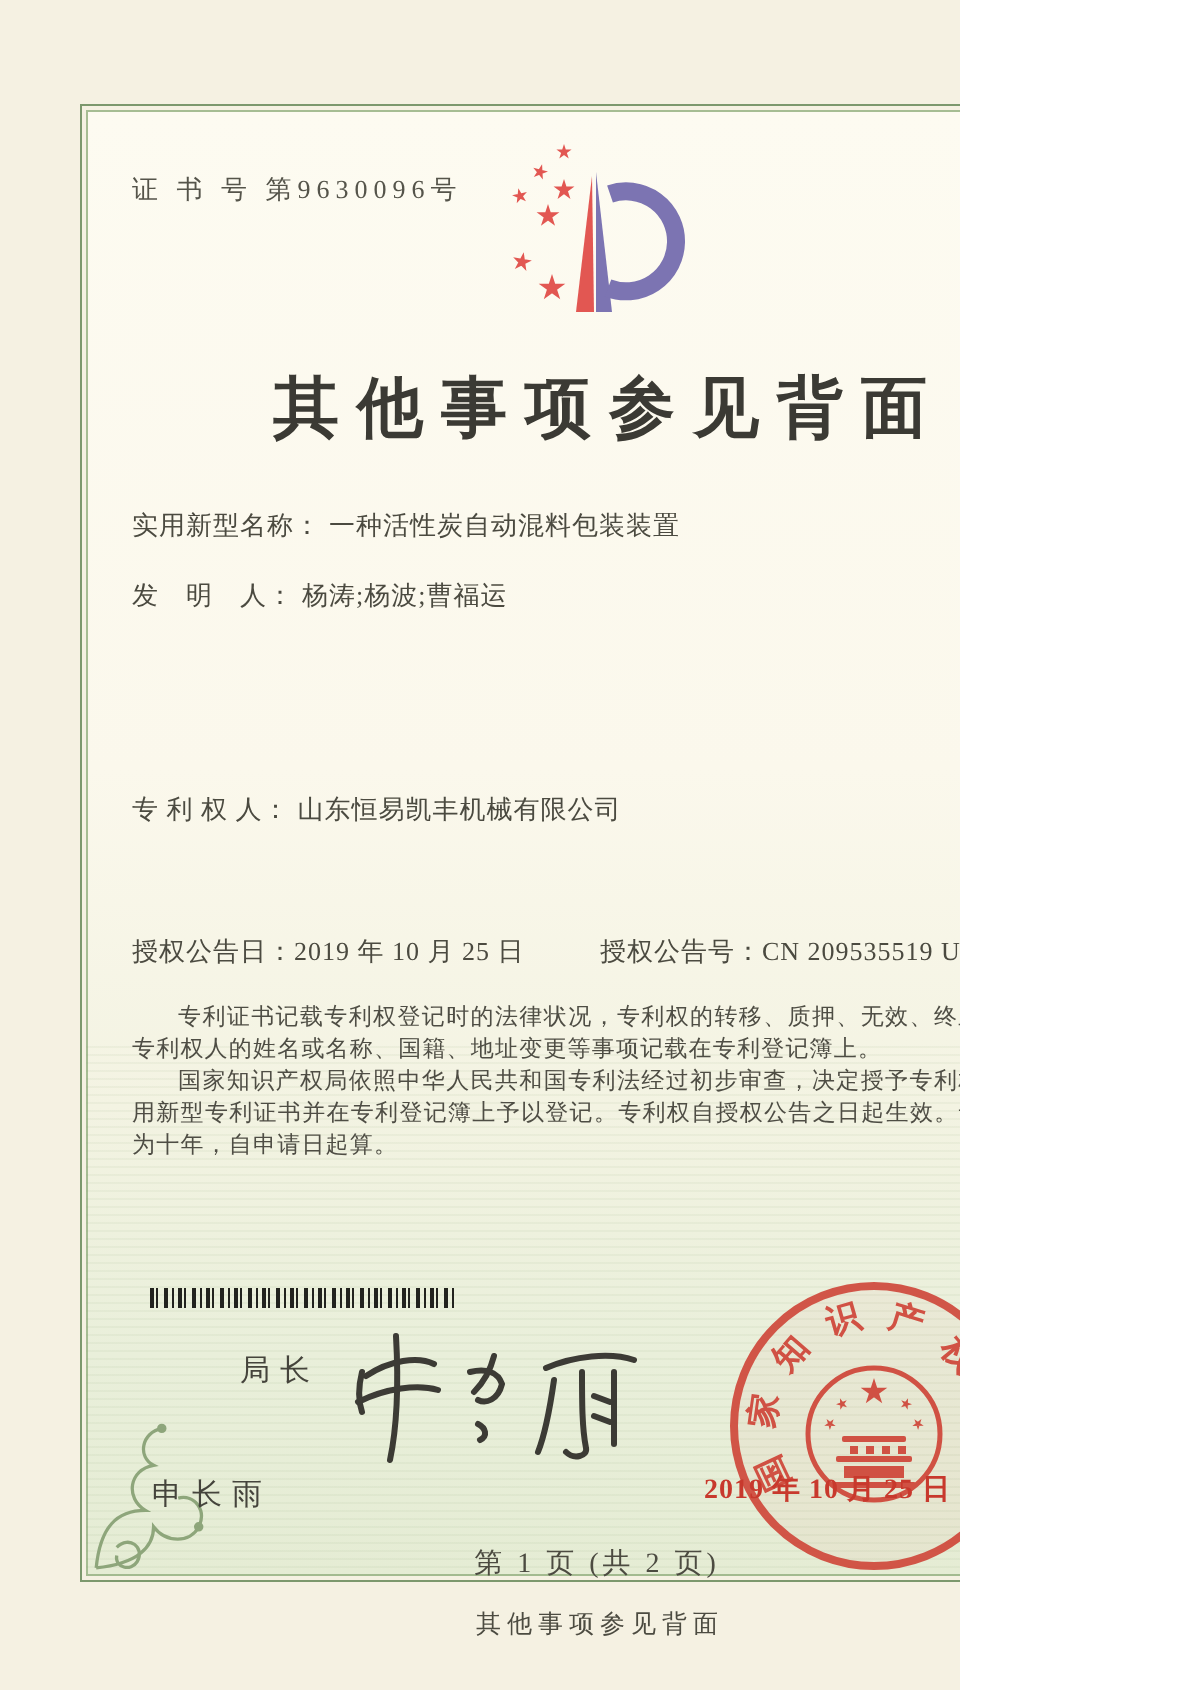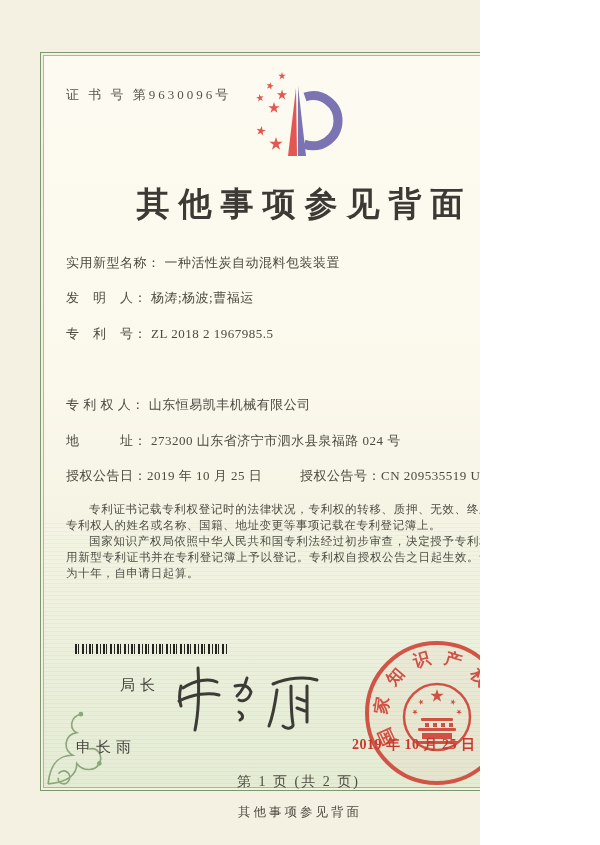--- a/index.html
+++ b/index.html
@@ -105,28 +105,22 @@
   </div>
 
   <div class="title">其他事项参见背面</div>
 
   <div class="field" style="top:254px">
     <span>实用新型名称：</span><span class="val">一种活性炭自动混料包装装置</span>
   </div>
   <div class="field" style="top:289px">
     <span>发　明　人：</span><span class="val">杨涛;杨波;曹福运</span>
   </div>
-  <div class="field" style="top:325px">
-    <span>专　利　号：</span><span class="val">ZL 2018 2 1967985.5</span>
-  </div>
   <div class="field" style="top:396px">
     <span>专 利 权 人：</span><span class="val">山东恒易凯丰机械有限公司</span>
-  </div>
-  <div class="field" style="top:432px">
-    <span>地　　　址：</span><span class="val">273200 山东省济宁市泗水县泉福路 024 号</span>
   </div>
 
   <div class="grant">
     <span class="g1"><span>授权公告日：</span><span>2019 年 10 月 25 日</span></span>
     <span class="g2"><span>授权公告号：</span><span>CN 209535519 U</span></span>
   </div>
 
   <div class="paras">
     <p>专利证书记载专利权登记时的法律状况，专利权的转移、质押、无效、终止、恢复和专利权人的姓名或名称、国籍、地址变更等事项记载在专利登记簿上。</p>
     <p>国家知识产权局依照中华人民共和国专利法经过初步审查，决定授予专利权，颁发实用新型专利证书并在专利登记簿上予以登记。专利权自授权公告之日起生效。专利权期限为十年，自申请日起算。</p>

